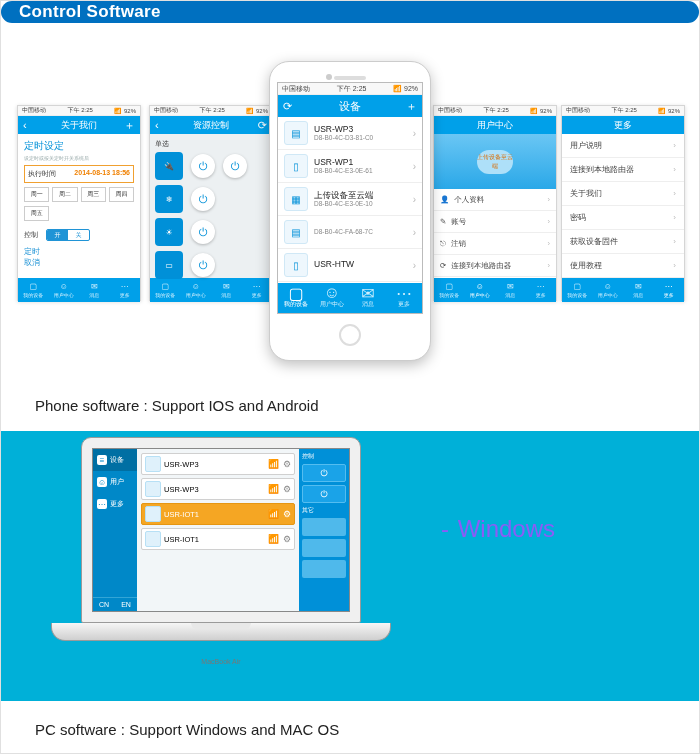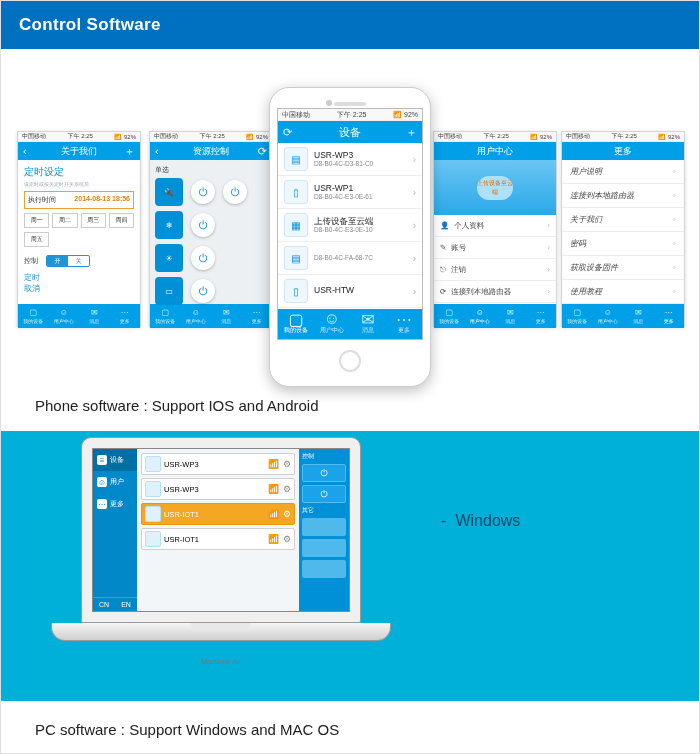--- a/index.html
+++ b/index.html
@@ -8,25 +8,26 @@
     height: 754px;
     background: #fff;
     font-family: Arial, "Microsoft YaHei", sans-serif;
     border: 1px solid #e0e0e0;
     position: relative;
     overflow: hidden;
   }
 
   
   .header-band {
-    height: 48px;
+    height: 22px;
     background: #0070c0;
     display: flex;
     align-items: center;
     padding-left: 18px;
+    border-radius: 11px;
   }
   .header-band span {
     color: #fff;
     font-size: 17px;
     font-weight: bold;
     letter-spacing: .3px;
   }
 
   
   .phone-section {
@@ -121,21 +122,21 @@
   
   .s3 { left: 432px; height: 196px; }
   .s3 .hero{height:55px;background:linear-gradient(#6ac6f4,#2aa8e8);display:flex;align-items:center;justify-content:center;}
   .s3 .cloud{width:36px;height:24px;background:#aee0f9;border-radius:12px;display:flex;align-items:center;justify-content:center;font-size:6px;color:#d96b00;text-align:center;}
   .s3 .body{height:89px;background:#fff;}
   .s3 .lrow{height:22px;border-bottom:1px solid #eee;display:flex;align-items:center;padding:0 6px;gap:5px;font-size:7.5px;color:#444;}
   .s3 .lrow .chev{margin-left:auto;color:#bbb;}
 
   
   .s4 { left: 560px; height: 196px; }
-  .s4 .body{height:144px;background:#fff;font-style:italic;}
+  .s4 .body{height:144px;background:#fff;}
   .s4 .lrow{height:24px;border-bottom:1px solid #eee;display:flex;align-items:center;padding:0 8px;font-size:8px;color:#444;}
   .s4 .lrow .chev{margin-left:auto;color:#bbb;}
 
   
   .iphone {
     position:absolute;
     left: 268px;
     top: 38px;
     width: 162px;
     height: 300px;
@@ -222,21 +223,21 @@
   .pc-row .wifi{margin-left:auto;color:#0090d8;font-size:9px;}
   .pc-row .cog{color:#888;font-size:9px;}
   .pc-row.sel .wifi,.pc-row.sel .cog{color:#fff;}
   .pc-right{width:50px;background:#0090d8;display:flex;flex-direction:column;padding:3px;gap:3px;}
   .pc-right .hdr{color:#fff;font-size:6px;}
   .pc-right .btn{height:18px;background:#1aa3e8;border:1px solid #54bdf0;border-radius:2px;display:flex;align-items:center;justify-content:center;color:#fff;font-size:9px;}
   .pc-right .sec{height:18px;background:#4fb9eb;border-radius:2px;}
 
   .os-list {
     position:absolute; left: 440px; top: 506px;
-    color:#0c4a6e; font-size:16px; line-height:1.8;
+    color:#8b5cf6; font-size:24px; line-height:1.8;
   }
   .os-list .d{display:inline-block;width:10px;}
 
   .china{font-family:"Microsoft YaHei","PingFang SC",sans-serif;}
 </style>
 </head>
 <body>
 
 <div class="header-band">
   <span>Control Software</span>

